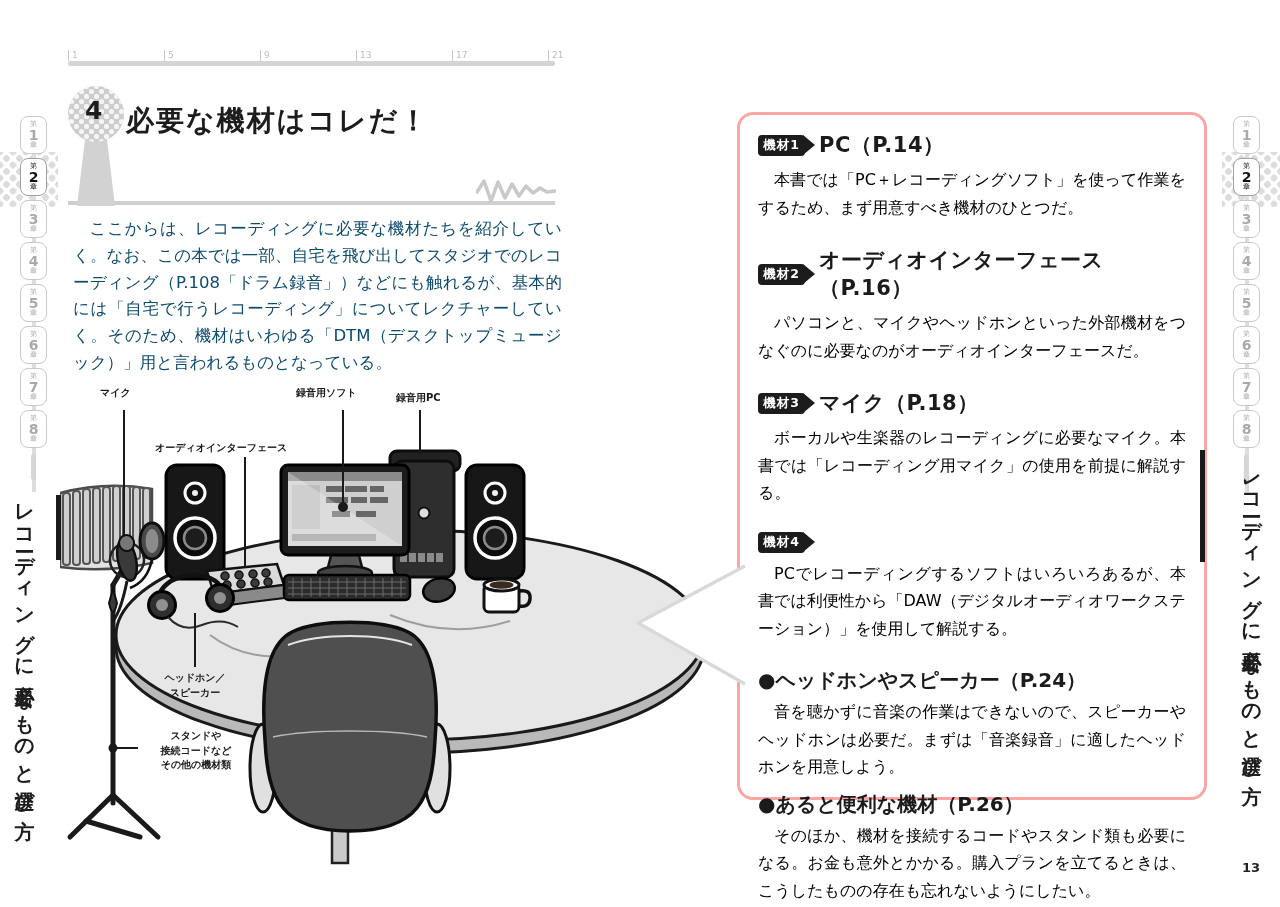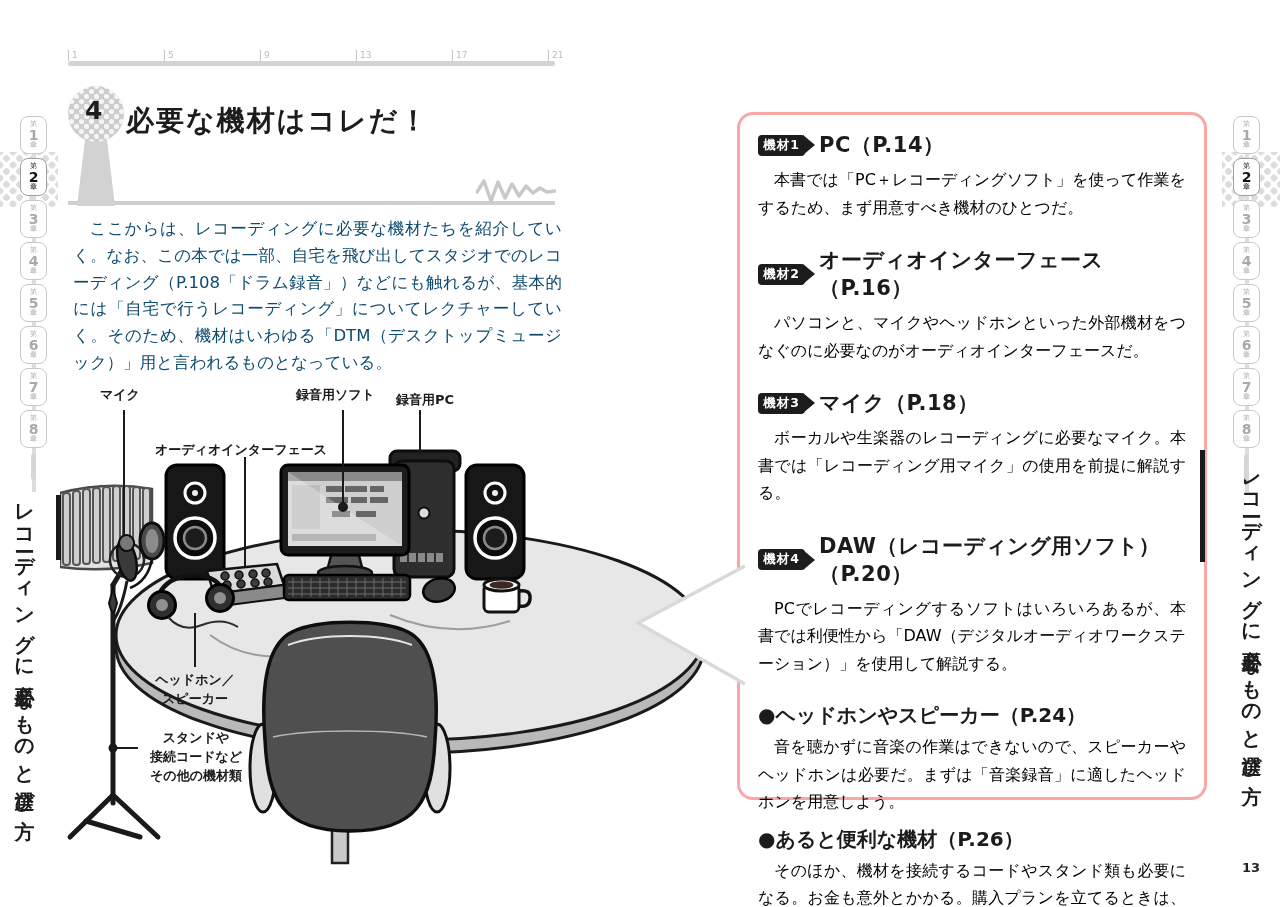--- a/index.html
+++ b/index.html
@@ -17,21 +17,21 @@
   .mic-icon { position:absolute; left:64px; top:84px; }
   .sec-title { position:absolute; left:126px; top:102px; font-size:28px; font-weight:800; letter-spacing:2px; color:#1c1c1c; }
   .squiggle { position:absolute; left:476px; top:178px; }
 
   
   .intro { position:absolute; left:73px; top:216px; width:489px; font-size:16.5px; line-height:26.8px; text-align:justify; text-indent:1em; color:#0c4a6e; }
 
   
   .illu { position:absolute; left:60px; top:385px; width:650px; height:480px; }
   .illu svg { position:absolute; left:0; top:0; }
-  .illu-label { position:absolute; font-size:13px; font-weight:700; color:#1b1b1b; line-height:1.45; white-space:pre-line; }
+  .illu-label { position:absolute; font-size:10px; font-weight:700; color:#1b1b1b; line-height:1.45; white-space:pre-line; }
   .lab-center { text-align:center; }
 
   
   .bubble { position:absolute; left:737px; top:112px; width:470px; height:688px; border:3px solid #fca5a5; border-radius:16px; background:#fff; padding:16px 18px 0 18px; }
   .bubble-tail { position:absolute; left:-109px; top:448px; }
   .item { margin-bottom:25px; }
   .item-head { display:flex; align-items:center; gap:14px; }
   .badge { position:relative; display:inline-flex; align-items:center; justify-content:center; flex:0 0 auto; background:#1c1c1c; color:#fff; font-size:12.5px; font-weight:700; width:47px; height:21px; border-radius:4px; letter-spacing:1px; }
   .badge::after { content:""; position:absolute; left:100%; top:50%; transform:translateY(-50%); margin-left:-2px; border-left:12px solid #1c1c1c; border-top:10.5px solid transparent; border-bottom:10.5px solid transparent; }
   .item-title { font-size:21px; font-weight:800; color:#1b1b1b; letter-spacing:0.5px; }
@@ -299,21 +299,20 @@
       <div class="item-head">
         <span class="badge">機材3</span>
         <span class="item-title">マイク（P.18）</span>
       </div>
       <p class="item-body">ボーカルや生楽器のレコーディングに必要なマイク。本書では「レコーディング用マイク」の使用を前提に解説する。</p>
     </div>
 
     <div class="item">
       <div class="item-head">
         <span class="badge">機材4</span>
-        <span class="item-title">DAW（レコーディング用ソフト）（P.20）</span>
       </div>
       <p class="item-body">PCでレコーディングするソフトはいろいろあるが、本書では利便性から「DAW（デジタルオーディオワークステーション）」を使用して解説する。</p>
     </div>
 
     <div class="bullet">
       <div class="bullet-title">●ヘッドホンやスピーカー（P.24）</div>
       <p class="bullet-body">音を聴かずに音楽の作業はできないので、スピーカーやヘッドホンは必要だ。まずは「音楽録音」に適したヘッドホンを用意しよう。</p>
     </div>
     <div class="bullet">
       <div class="bullet-title">●あると便利な機材（P.26）</div>

